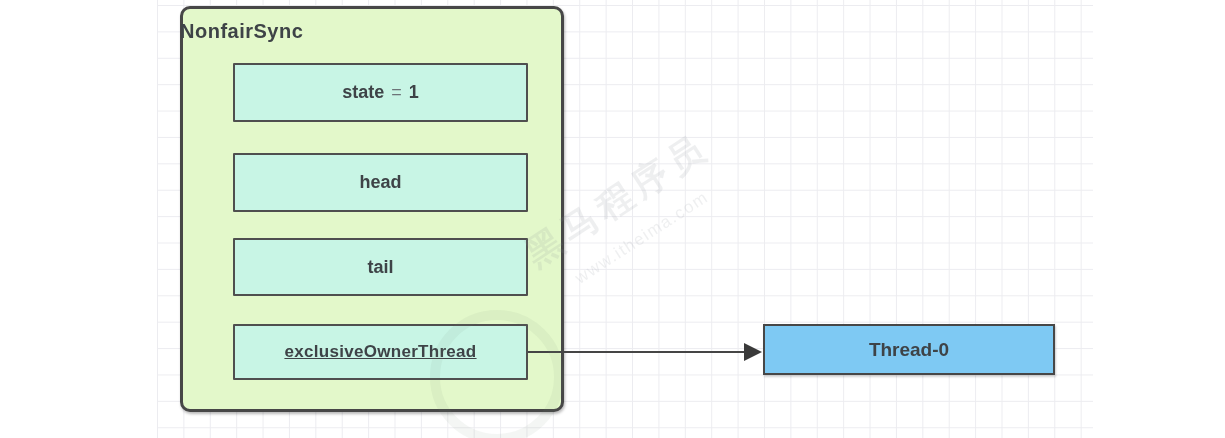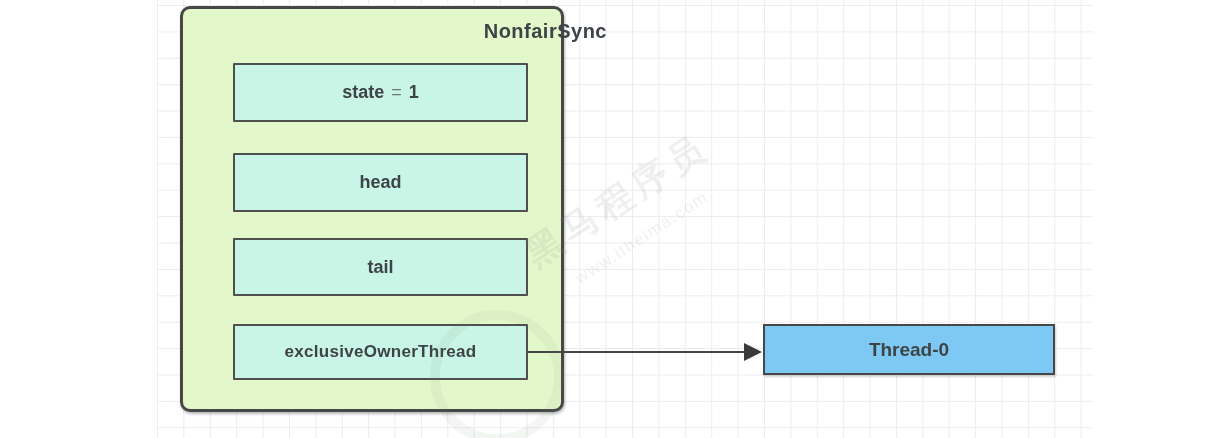--- a/index.html
+++ b/index.html
@@ -28,46 +28,45 @@
     box-sizing: border-box;
     background: var(--container-fill, #e3f8ca);
     border: 3px solid var(--border-dark, #474747);
     border-radius: 10px;
     box-shadow: 1px 2px 3px rgba(0,0,0,0.28);
   }
   .sync-title {
     position: absolute;
     left: 180px; top: 20px;
     width: 384px;
-    text-align: right;
+    text-align: left;
     font-weight: bold;
     font-size: 20px;
     letter-spacing: 0.5px;
     color: var(--text-dark, #3e4347);
-    padding-left: 43px;
   }
   .field {
     position: absolute;
     left: 233px;
     width: 295px;
     box-sizing: border-box;
     background: var(--field-fill, #c8f5e5);
     border: 2px solid #4f4f4f;
     border-radius: 1px;
     display: flex;
     align-items: center;
     justify-content: center;
     font-weight: bold;
     font-size: 18px;
     color: var(--text-dark, #3e4347);
   }
   .field-state { top: 63px;  height: 59px; text-align: right; }
   .field-head  { top: 153px; height: 59px; }
   .field-tail  { top: 238px; height: 58px; }
-  .field-owner { top: 324px; height: 56px; font-size: 17px; letter-spacing: 0.3px; }
+  .field-owner { top: 324px; height: 56px; font-size: 17px; letter-spacing: 0.3px; text-decoration: underline; }
   .op {
     color: var(--operator-gray, #6d7478);
     font-weight: normal;
     margin: 0 7px;
   }
   .arrow-line {
     position: absolute;
     left: 528px; top: 351px;
     width: 222px; height: 2px;
     background: #454545;

